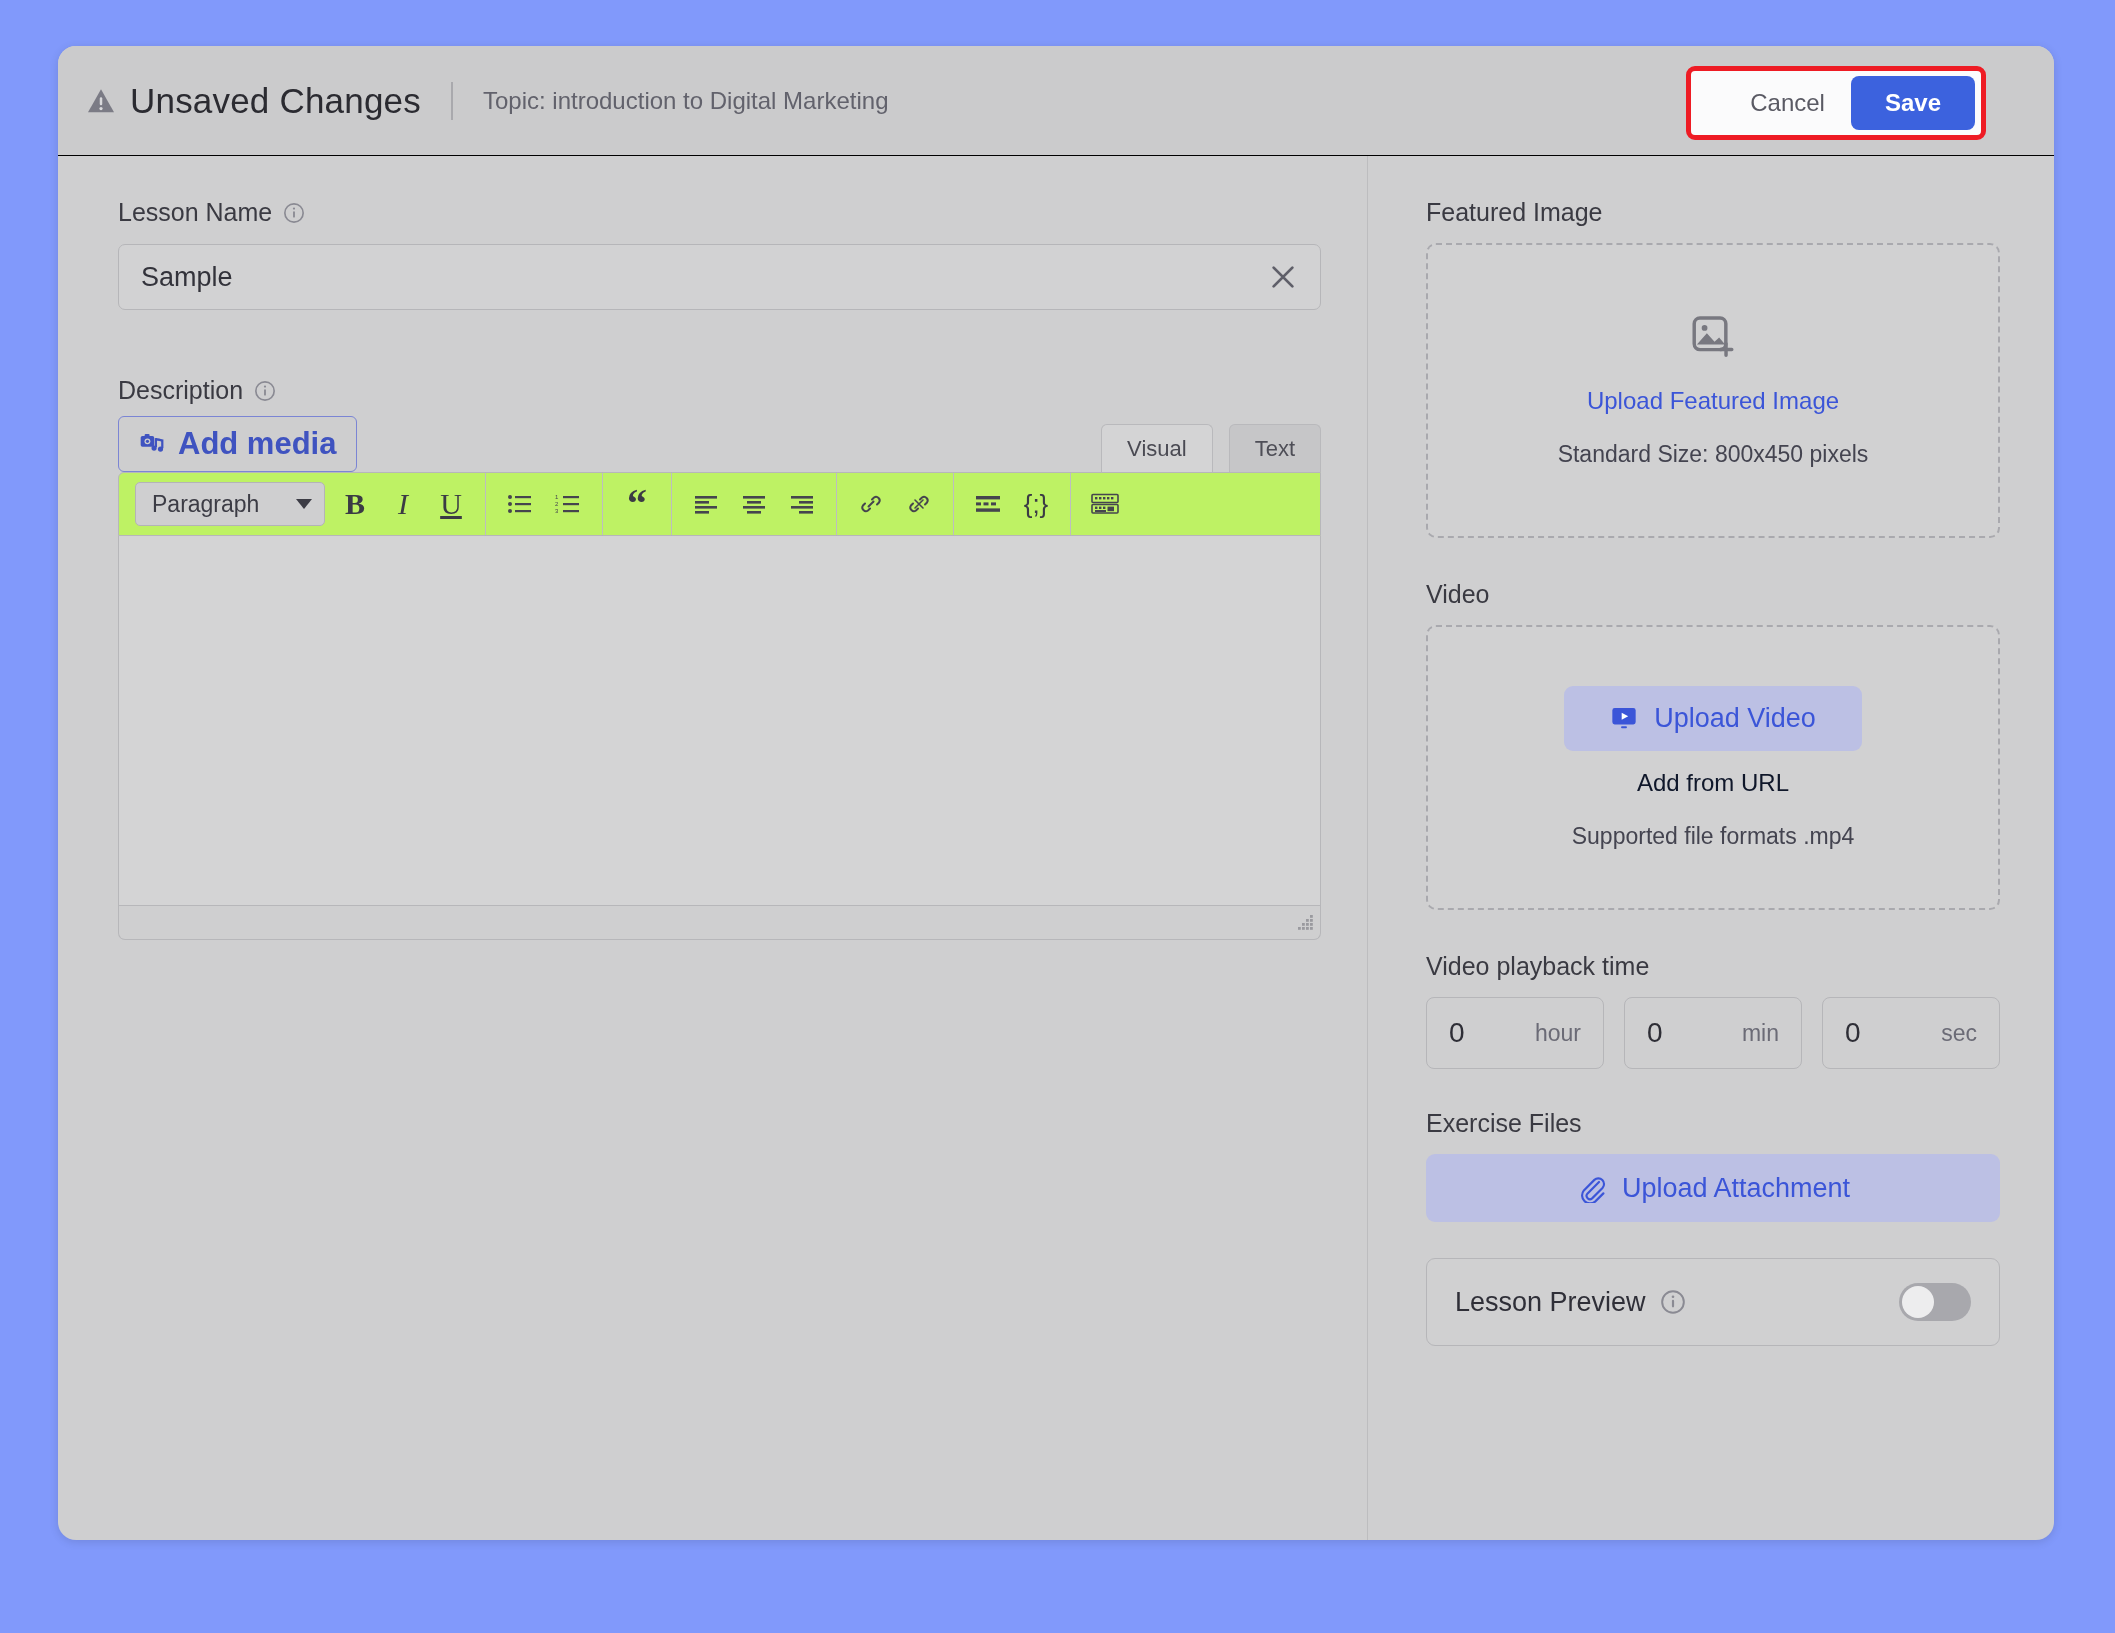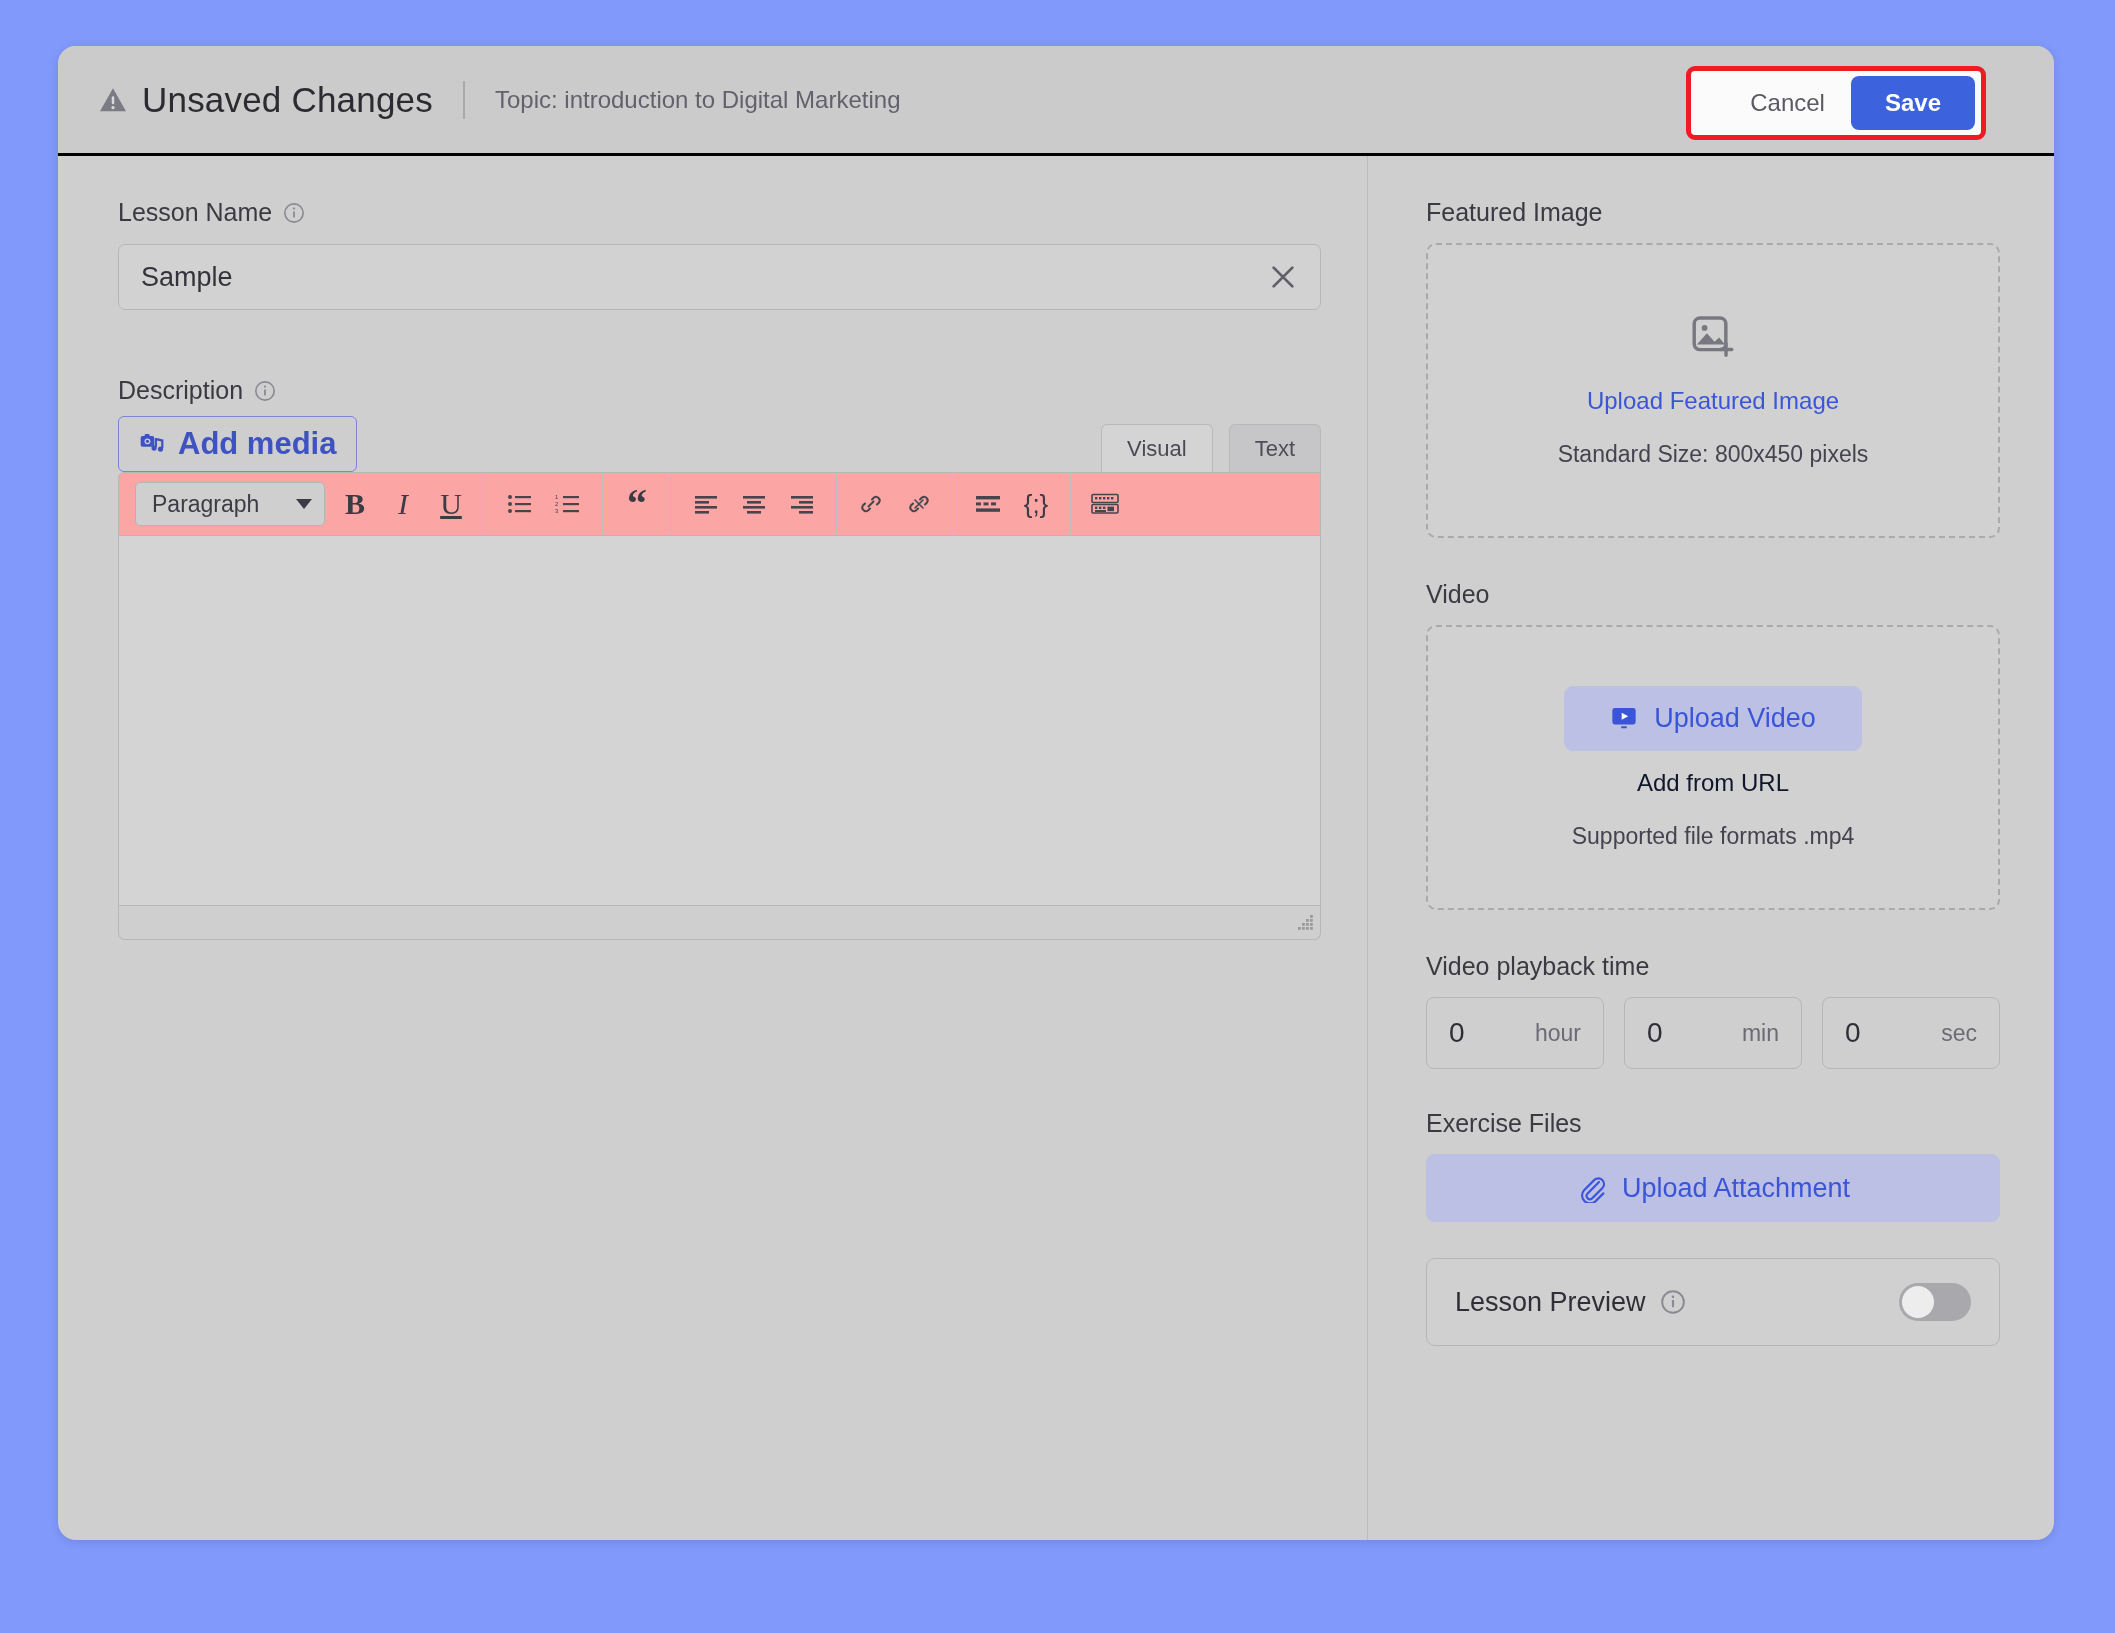--- a/index.html
+++ b/index.html
@@ -23,24 +23,24 @@
     border-radius: 18px;
     overflow: hidden;
     box-shadow: 0 2px 10px rgba(0,0,0,.12);
   }
 
   
   #header {
     position: relative;
     height: 110px;
     background: #cbcbcc;
-    border-bottom: 3px solid #000000;
-    display: flex;
-    align-items: center;
-    padding-left: 40px;
+    border-bottom: 1px solid #000000;
+    display: flex;
+    align-items: center;
+    padding-left: 28px;
   }
   .warn-icon { width: 30px; height: 30px; margin-right: 14px; flex: 0 0 auto; display:block; }
   .hdr-title {
     font-size: 35px;
     color: #2b2b31;
     letter-spacing: .2px;
     white-space: nowrap;
   }
   .hdr-sep {
     width: 2px; height: 38px;
@@ -177,21 +177,21 @@
     margin-left: 4px;
   }
   .editor-tab.active {
     background: #d4d4d5;
     color: #4a4a53;
   }
 
   #editor-toolbar {
     display: flex;
     align-items: center;
-    background: #fca5a5;
+    background: #bef264;
     border: 1px solid #b7b7ba;
     border-radius: 6px 0 0 0;
     height: 64px;
     padding: 0 6px;
   }
   .tb-group {
     display: flex;
     align-items: center;
     height: 100%;
     padding: 0 10px;

